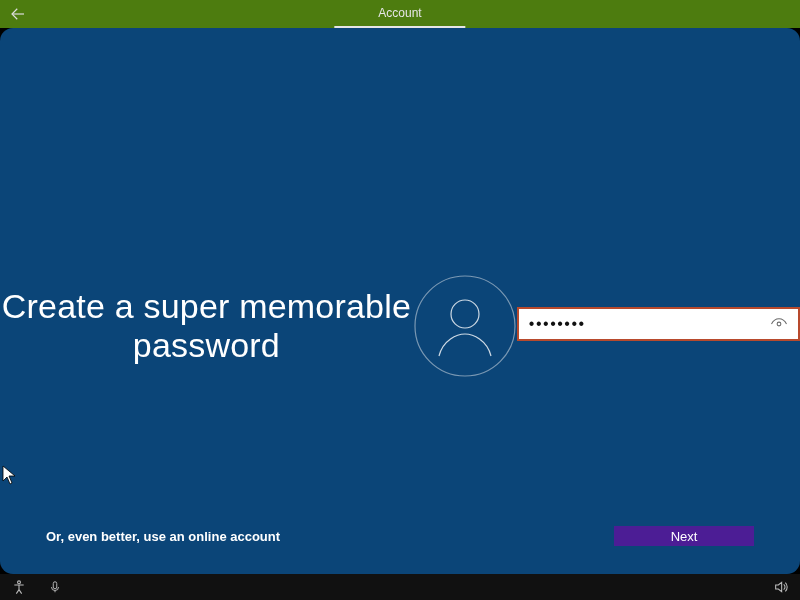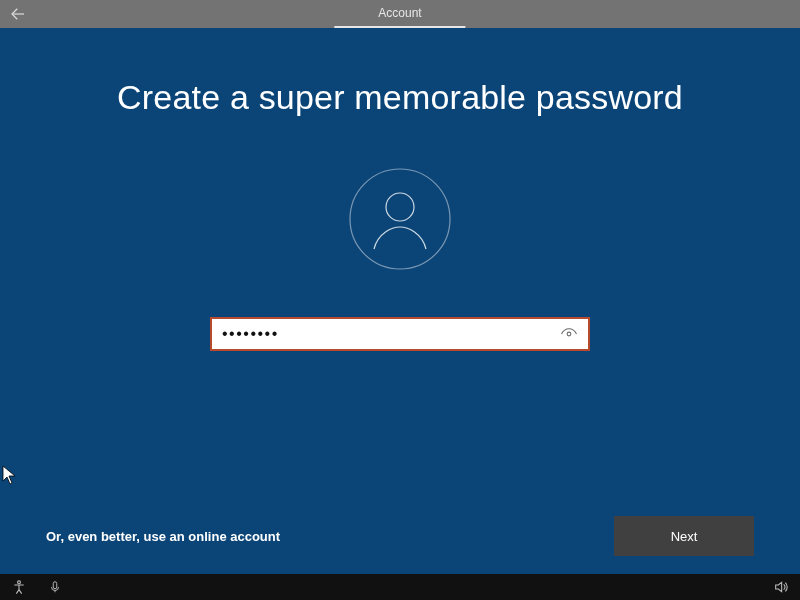--- a/index.html
+++ b/index.html
@@ -11,21 +11,21 @@
       width: 800px;
       height: 600px;
       overflow: hidden;
       font-family: "Segoe UI Light", "Segoe UI", -apple-system, sans-serif;
       background: #000;
       position: relative;
     }
     
     .topbar {
       height: 28px;
-      background: #737373;
+      background: #4d7c0f;
       display: flex;
       align-items: center;
       color: #ddd;
       font-size: 12px;
       position: relative;
     }
     .back-arrow {
       width: 36px;
       height: 28px;
       display: flex;
@@ -49,22 +49,23 @@
     
     .pane {
       position: absolute;
       top: 28px;
       bottom: 26px;
       left: 0;
       right: 0;
       background: #0b4578;
       color: #fff;
       display: flex;
-      flex-direction: column;
-      align-items: center;
+      flex-direction: row;
+      align-items: center;
+      border-radius: 13px;
     }
     .headline {
       margin-top: 50px;
       font-size: 34px;
       font-weight: 200;
       letter-spacing: 0.2px;
       text-align: center;
     }
     .subhead {
       margin-top: 6px;
@@ -125,22 +126,22 @@
     }
     .link-alt {
       font-size: 13px;
       font-weight: 600;
       color: #fff;
       cursor: pointer;
       text-align: center;
     }
     .next-btn {
       width: 140px;
-      height: 40px;
-      background: #404040;
+      height: 20px;
+      background: #4c1d95;
       color: #fff;
       font-size: 13px;
       font-weight: 400;
       display: flex;
       align-items: center;
       justify-content: center;
       cursor: pointer;
       border: none;
     }
     

